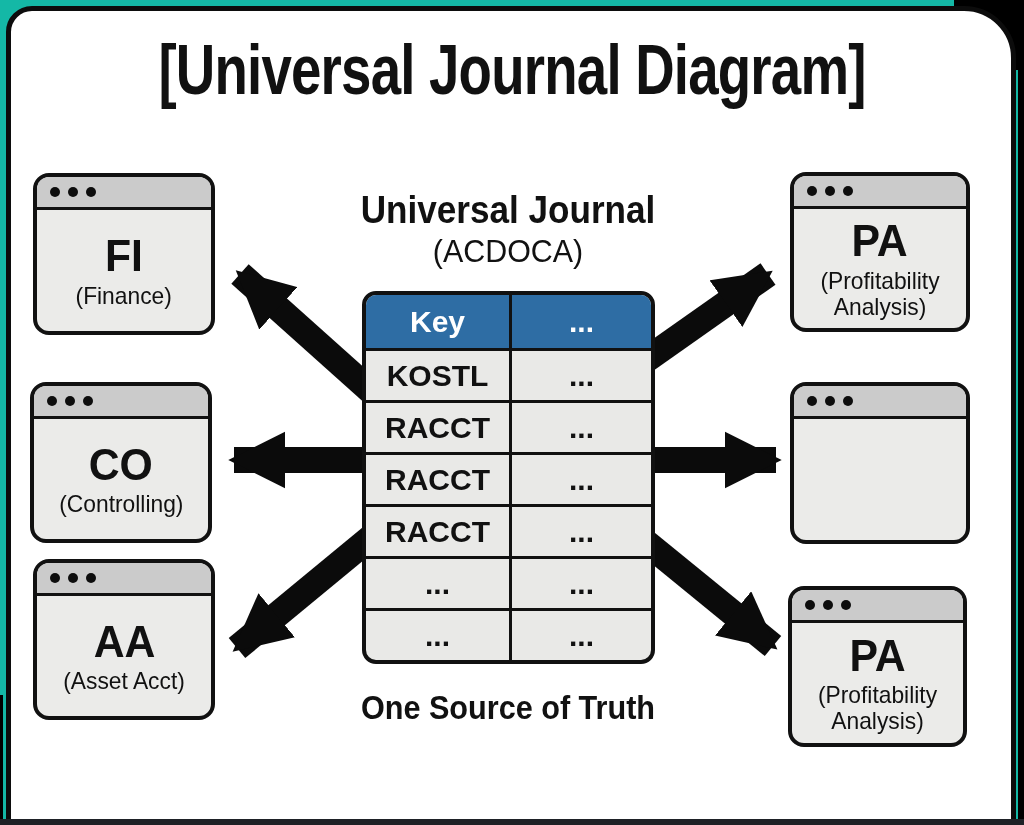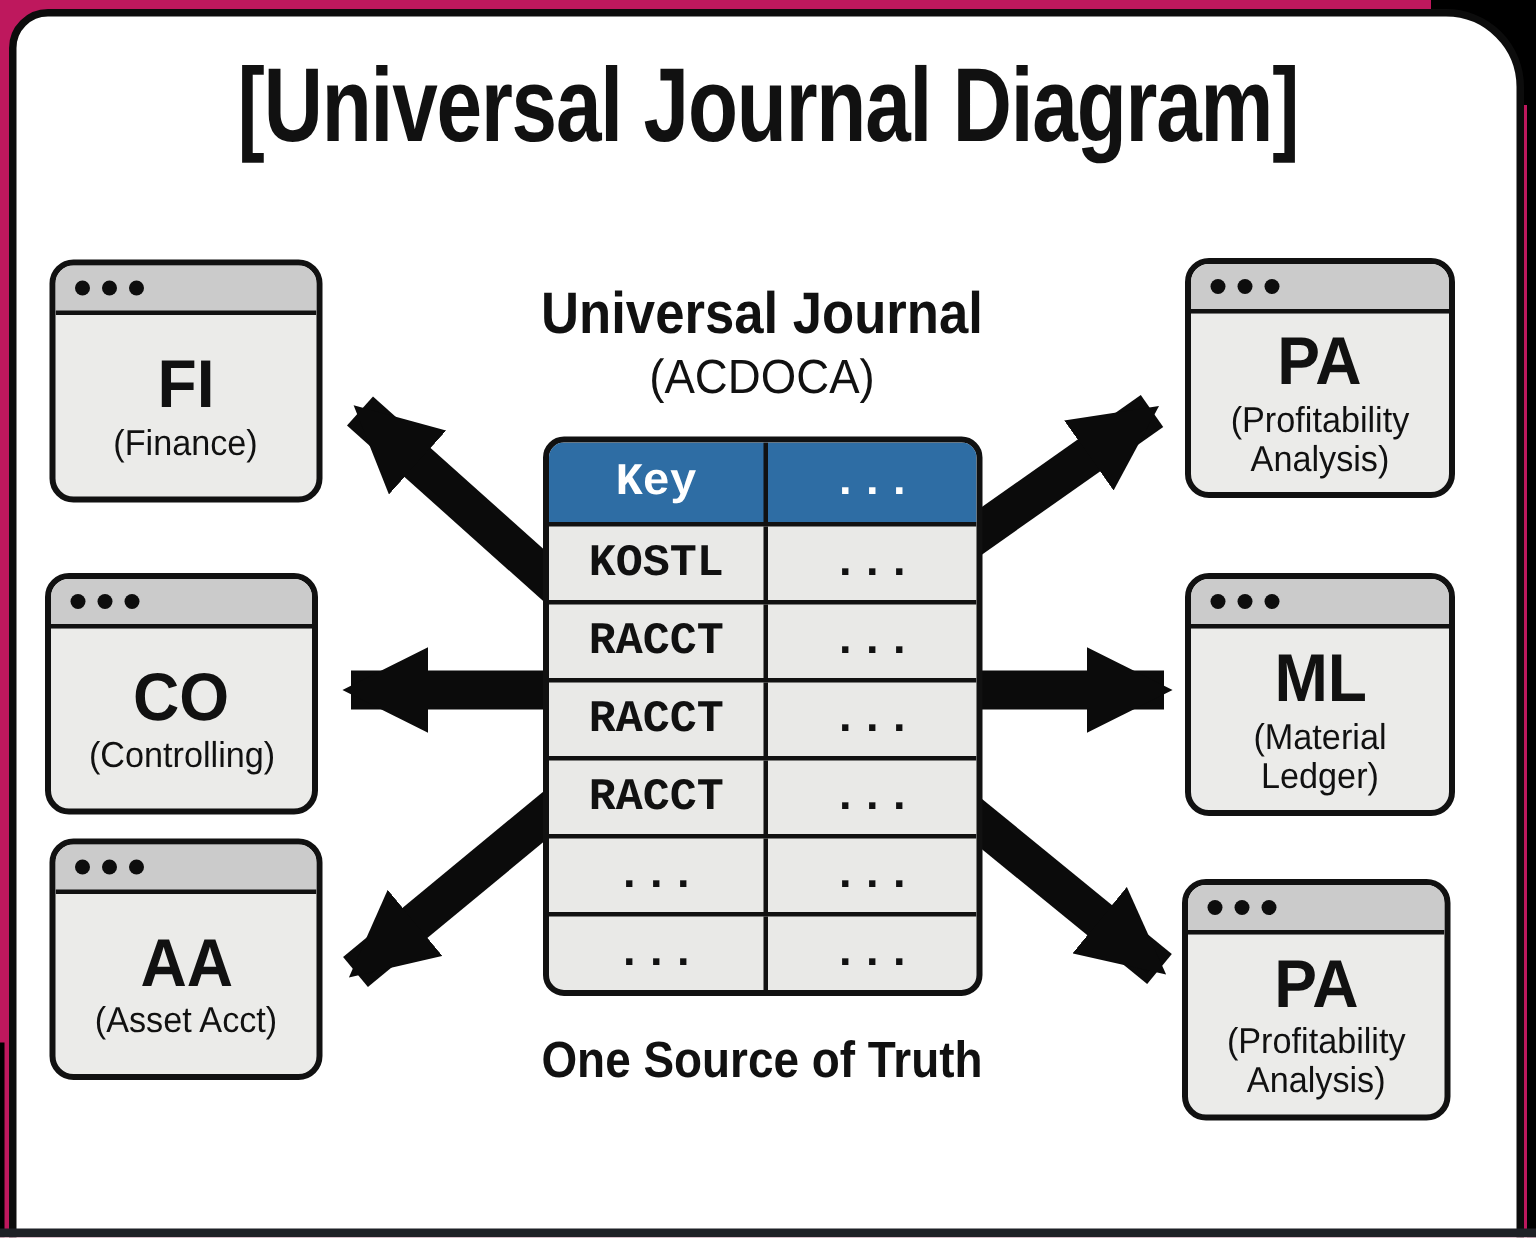--- a/index.html
+++ b/index.html
@@ -7,21 +7,21 @@
     --table-header-text:#ffffff;
     --panel-bg:#ebebe9;
     --row-bg:#e9e9e7;
     --titlebar-bg:#cbcbcb;
     --ink:#111111;
     --arrow:#0b0b0b;
   }
   html,body{margin:0;padding:0;background:#ffffff;}
   .stage{
     position:relative;width:1024px;height:825px;overflow:hidden;
-    background:#be185d;color:var(--ink);
+    background:#14b8a6;color:var(--ink);
     font-family:"Liberation Sans", sans-serif;
   }
   
   .corner-tr{position:absolute;top:0;right:0;width:70px;height:70px;background:#000;z-index:0;}
   .edge-right{position:absolute;top:0;right:0;width:6px;height:100%;background:#000;z-index:0;}
   .edge-left{position:absolute;left:0;bottom:0;width:3px;height:130px;background:#000;z-index:0;}
   .card{
     position:absolute;left:6px;top:6px;right:8px;bottom:-40px;
     background:#fff;border:5px solid #0c0c0c;
     border-radius:26px 52px 20px 20px;z-index:1;
@@ -49,21 +49,21 @@
     position:absolute;left:258px;top:688px;width:500px;text-align:center;
     font-size:34px;font-weight:bold;transform:scaleX(0.9);z-index:3;white-space:nowrap;
   }
 
   
   .uj-table{
     position:absolute;left:362px;top:291px;width:293px;box-sizing:border-box;
     border:4px solid var(--ink);border-radius:14px;overflow:hidden;
     background:var(--row-bg);z-index:3;
   }
-  .t-row{display:grid;grid-template-columns:146px 1fr;height:52px;box-sizing:border-box;border-top:3px solid var(--ink);font-family:Liberation Mono, monospace;}
+  .t-row{display:grid;grid-template-columns:146px 1fr;height:52px;box-sizing:border-box;border-top:3px solid var(--ink);}
   .t-row.head{height:53px;border-top:none;background:var(--table-header-bg);color:var(--table-header-text);}
   .t-cell{display:flex;align-items:center;justify-content:center;font-size:30px;font-weight:600;transform:none;}
   .t-cell.c1{border-right:3px solid var(--ink);}
   .t-row.head .t-cell{font-weight:bold;}
 
   
   .win{
     position:absolute;box-sizing:border-box;background:var(--panel-bg);
     border:4px solid var(--ink);border-radius:16px;overflow:hidden;z-index:3;
   }
@@ -199,24 +199,20 @@
         <div class="label">(Profitability Analysis)</div>
       </div>
     </div>
 
     <div class="win" id="win-ml">
       <div class="win-bar">
         <span class="dot"></span>
         <span class="dot"></span>
         <span class="dot"></span>
       </div>
-      <div class="win-body">
-        <div class="code">ML</div>
-        <div class="label">(Material Ledger)</div>
-      </div>
     </div>
 
     <div class="win" id="win-pa2">
       <div class="win-bar">
         <span class="dot"></span>
         <span class="dot"></span>
         <span class="dot"></span>
       </div>
       <div class="win-body">
         <div class="code">PA</div>

